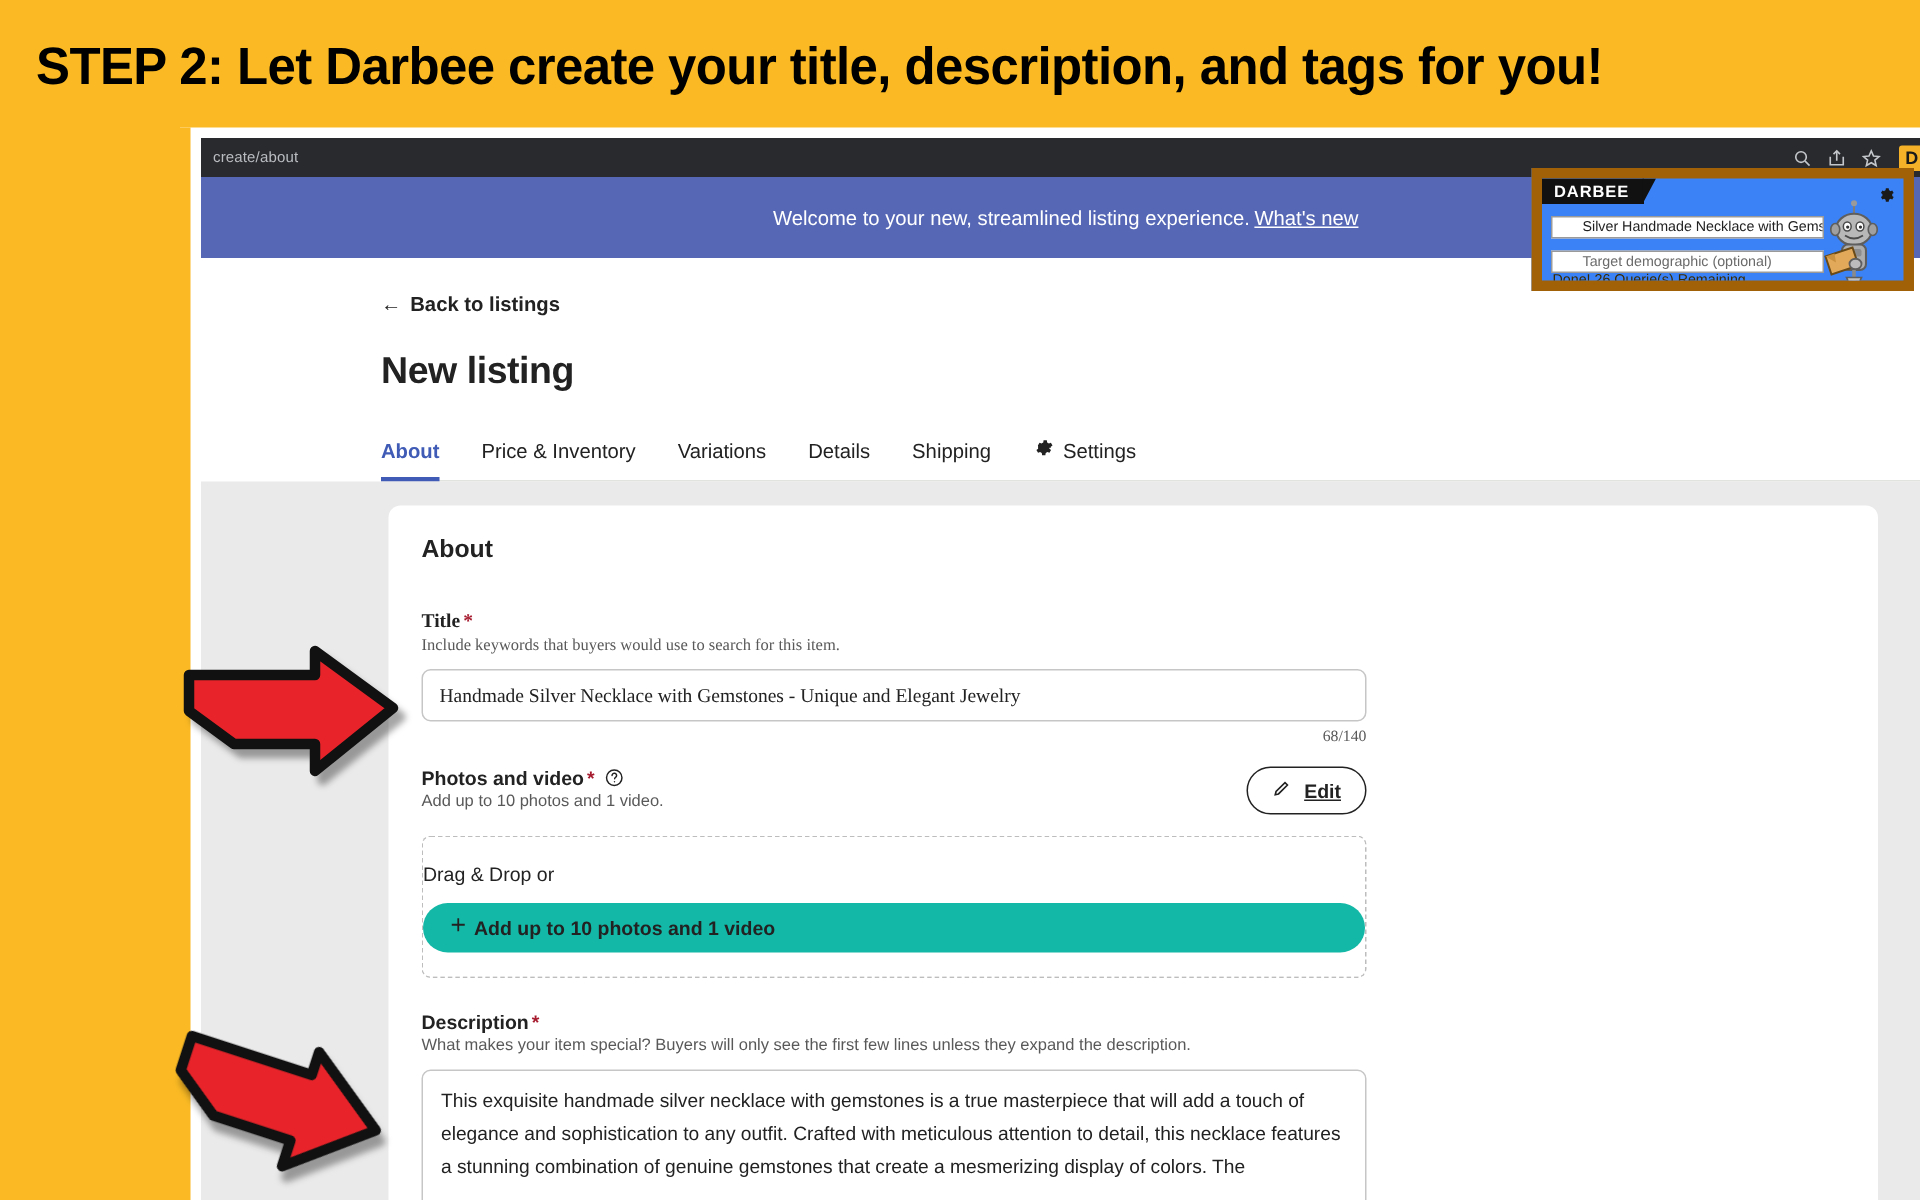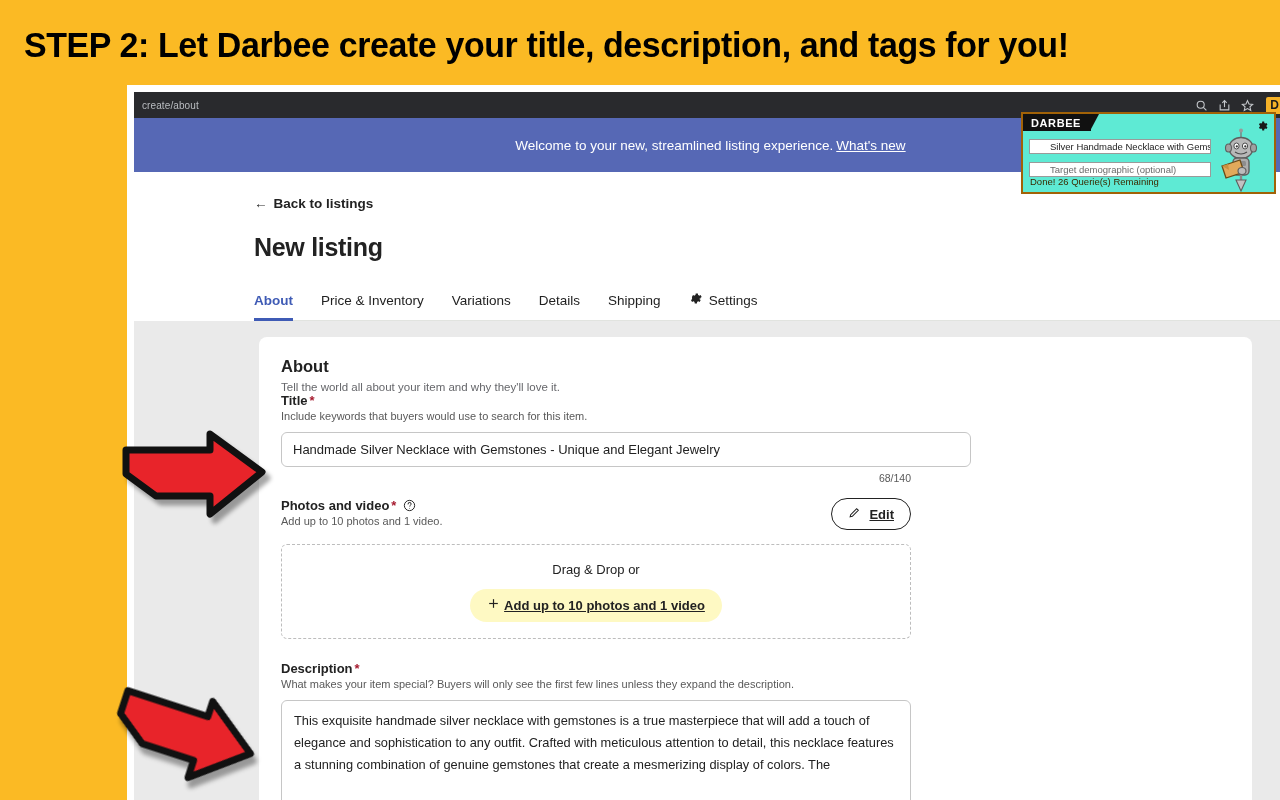--- a/index.html
+++ b/index.html
@@ -154,21 +154,21 @@
 
   .field-label {
     font-size: 13px; font-weight: bold; color: #222222;
     display: flex; align-items: center; gap: 2px;
   }
   .req { color: #A61A2E; font-weight: bold; }
   .field-help { font-size: 11px; color: #595959; margin-top: 2px; }
 
   .text-input {
     margin-top: 10px;
-    width: 690px; height: 35px;
+    width: 630px; height: 35px;
     border: 1px solid #C6C6C6;
     border-radius: 6px;
     display: flex; align-items: center;
     padding: 0 11px;
     font-size: 13px; color: #222222;
     background: #ffffff;
   }
   .counter {
     width: 630px; text-align: right;
     font-size: 10.5px; color: #595959;
@@ -184,48 +184,48 @@
     font-size: 13px; font-weight: bold; color: #222222;
     background: #ffffff;
     text-decoration: underline;
   }
   .dropzone {
     margin-top: 14px;
     width: 630px; height: 95px;
     border: 1px dashed #BDBDBD;
     border-radius: 6px;
     display: flex; flex-direction: column;
-    align-items: center; justify-content: center; gap: 12px;
+    justify-content: center; gap: 12px;
   }
   .dz-text { font-size: 13px; color: #222222; }
   .dz-btn {
-    background: #fef9c3;
+    background: #14b8a6;
     border-radius: 20px;
     height: 33px; padding: 0 17px;
     display: flex; align-items: center; gap: 4px;
-    font-size: 13px; font-weight: bold; color: #222222; text-decoration: underline;
+    font-size: 13px; font-weight: bold; color: #222222;
   }
   .textarea {
     margin-top: 10px;
     width: 630px; height: 120px;
     border: 1px solid #C6C6C6;
     border-radius: 6px;
     padding: 9px 12px;
     font-size: 12.8px; color: #222222;
     line-height: 1.72;
     overflow: hidden;
   }
 
   
   .darbee {
     position: absolute;
     left: 1021px; top: 112px;
     width: 255px; height: 82px;
-    background: #5eead4;
-    border: 2px solid #a16207;
+    background: #3b82f6;
+    border: 7px solid #a16207;
     z-index: 40;
     overflow: hidden;
   }
   .darbee-tab {
     position: absolute; left: 0; top: 0;
     height: 17px; padding: 0 10px 0 8px;
     background: #111111; color: #ffffff;
     font-size: 11px; font-weight: bold; letter-spacing: 0.6px;
     display: flex; align-items: center;
   }
@@ -329,23 +329,22 @@
               </svg>
             </span>
             <span>Settings</span>
           </div>
         </div>
       </div>
 
       <div class="page-body">
         <div class="card">
           <div class="card-h">About</div>
-          <div class="card-sub">Tell the world all about your item and why they'll love it.</div>
-
-          <div style="">
+
+          <div style="margin-top:30px;font-family:Liberation Serif, serif;">
             <div class="field-label">
               <span>Title</span>
               <span class="req">*</span>
             </div>
             <div class="field-help">Include keywords that buyers would use to search for this item.</div>
             <div class="text-input">Handmade Silver Necklace with Gemstones - Unique and Elegant Jewelry</div>
             <div class="counter">68/140</div>
           </div>
 
           <div style="margin-top:14px;">

